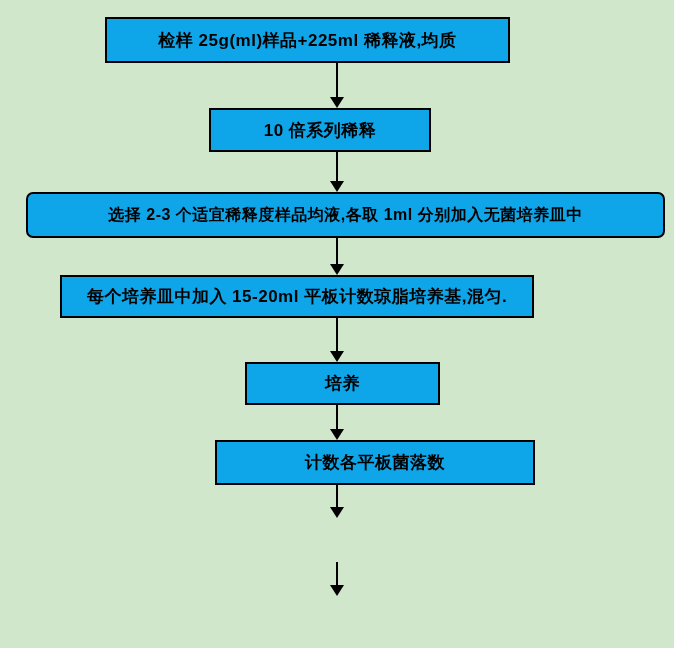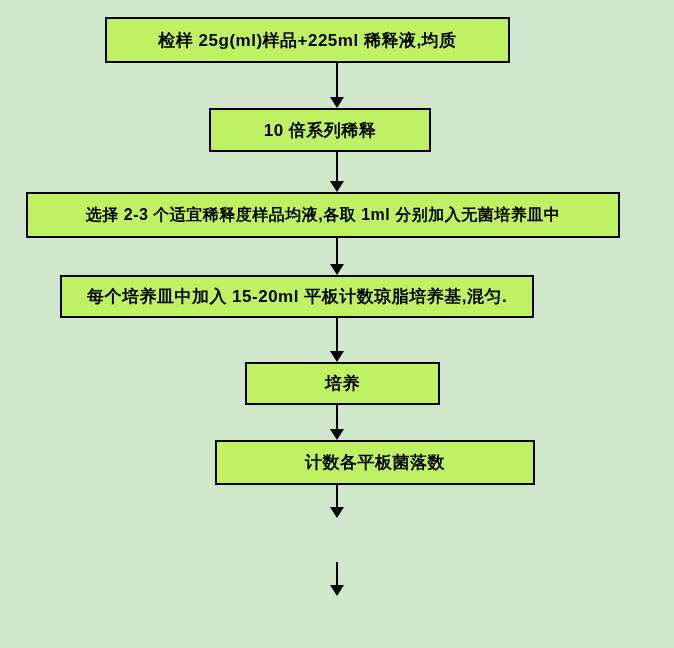--- a/index.html
+++ b/index.html
@@ -5,21 +5,21 @@
   html, body { margin: 0; padding: 0; }
   body {
     width: 674px; height: 648px;
     background: #d0e7cb;
     font-family: "Liberation Sans", "DejaVu Sans", sans-serif;
     overflow: hidden;
   }
   .canvas { position: absolute; top: 0; left: 0; width: 674px; height: 648px; }
   .box {
     position: absolute;
-    background: #bef264;
+    background: #0ea5e9;
     border: 2px solid #000000;
     box-sizing: border-box;
     display: flex; align-items: center; justify-content: center;
     text-align: right;
   }
   .box-label {
     font-weight: bold;
     color: #000000;
     font-size: 17px;
     letter-spacing: 0.5px;
@@ -55,21 +55,21 @@
 
   <div class="box" style="left:209px; top:108px; width:222px; height:44px;">
     <span class="box-label">10 倍系列稀释</span>
   </div>
 
   <div class="arrow" style="top:152px; height:40px;">
     <div class="arrow-line"></div>
     <div class="arrow-head"></div>
   </div>
 
-  <div class="box" style="left:26px; top:192px; width:594px; height:46px;">
+  <div class="box" style="left:26px; top:192px; width:639px; height:46px;border-radius:7px;">
     <span class="box-label small">选择 2-3 个适宜稀释度样品均液,各取 1ml 分别加入无菌培养皿中</span>
   </div>
 
   <div class="arrow" style="top:238px; height:37px;">
     <div class="arrow-line"></div>
     <div class="arrow-head"></div>
   </div>
 
   <div class="box" style="left:60px; top:275px; width:474px; height:43px;">
     <span class="box-label">每个培养皿中加入 15-20ml 平板计数琼脂培养基,混匀.</span>

